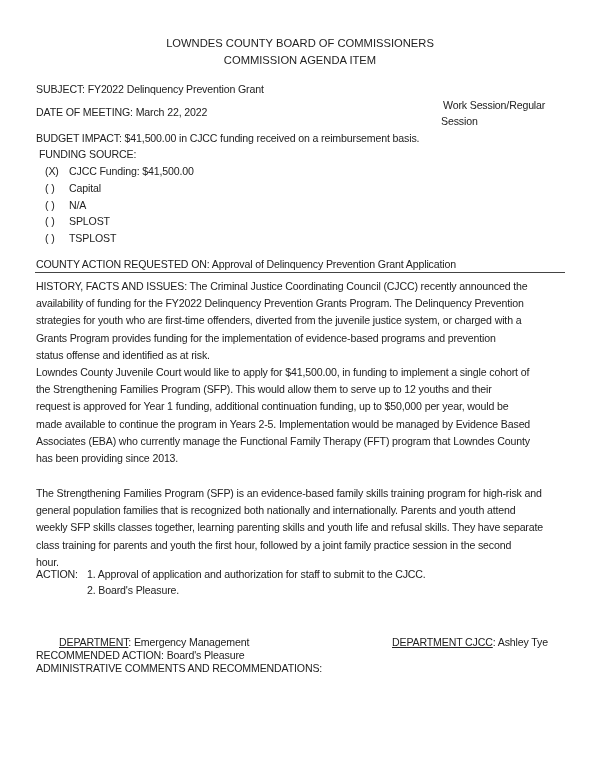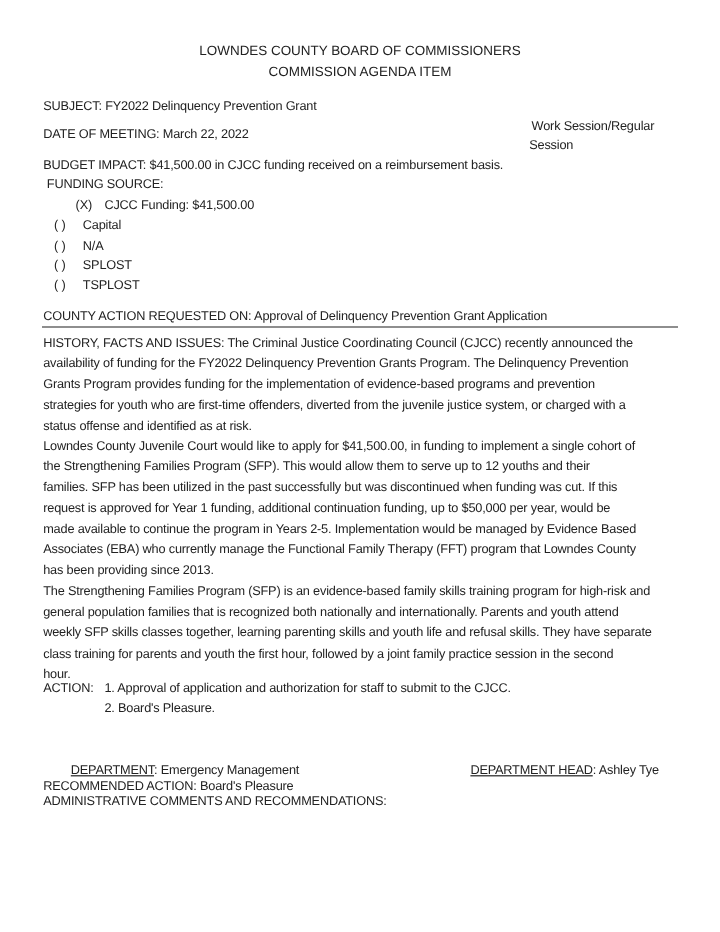--- a/index.html
+++ b/index.html
@@ -71,21 +71,21 @@
   <div class="abs" style="left:443px; top:99px;">Work Session/Regular</div>
   <div class="abs" style="left:441px; top:115px;">Session</div>
 
   <div class="abs" style="left:36px; top:132px;">
     <span>BUDGET IMPACT:</span>
     <span>$41,500.00 in CJCC funding received on a reimbursement basis.</span>
   </div>
 
   <div class="abs" style="left:39px; top:148px;">FUNDING SOURCE:</div>
 
-  <div class="funding-item" style="top:165px;margin-left:18px;">
+  <div class="funding-item" style="top:165px;">
     <span class="mark">(X)</span><span>CJCC Funding: $41,500.00</span>
   </div>
   <div class="funding-item" style="top:182px;">
     <span class="mark">( )</span><span>Capital</span>
   </div>
   <div class="funding-item" style="top:199px;">
     <span class="mark">( )</span><span>N/A</span>
   </div>
   <div class="funding-item" style="top:215px;">
     <span class="mark">( )</span><span>SPLOST</span>
@@ -96,29 +96,28 @@
 
   <div class="abs" style="left:36px; top:258px;">
     <span>COUNTY ACTION REQUESTED ON:</span>
     <span>Approval of Delinquency Prevention Grant Application</span>
   </div>
   <div class="rule"></div>
 
   <div class="para" style="top:278px;">
     <span class="line">HISTORY, FACTS AND ISSUES: The Criminal Justice Coordinating Council (CJCC) recently announced the</span>
     <span class="line">availability of funding for the FY2022 Delinquency Prevention Grants Program.  The Delinquency Prevention</span>
+    <span class="line">strategies for youth who are first-time offenders, diverted from the juvenile justice system, or charged with a</span>
     <span class="line">Grants Program provides funding for the implementation of evidence-based programs and prevention</span>
-    <span class="line">strategies for youth who are first-time offenders, diverted from the juvenile justice system, or charged with a</span>
     <span class="line">status offense and identified as at risk.</span>
   </div>
 
   <div class="para" style="top:364px;">
     <span class="line">Lowndes County Juvenile Court would like to apply for $41,500.00, in funding to implement a single cohort of</span>
     <span class="line">the Strengthening Families Program (SFP).  This would allow them to serve up to 12 youths and their</span>
-    <span class="line">families.  SFP has been utilized in the past successfully but was discontinued when funding was cut.  If this</span>
     <span class="line">request is approved for Year 1 funding, additional continuation funding, up to $50,000 per year, would be</span>
     <span class="line">made available to continue the program in Years 2-5.  Implementation would be managed by Evidence Based</span>
     <span class="line">Associates (EBA) who currently manage the Functional Family Therapy (FFT) program that Lowndes County</span>
     <span class="line">has been providing since 2013.</span>
   </div>
 
   <div class="para" style="top:485px;">
     <span class="line">The Strengthening Families Program (SFP) is an evidence-based family skills training program for high-risk and</span>
     <span class="line">general population families that is recognized both nationally and internationally. Parents and youth attend</span>
     <span class="line">weekly SFP skills classes together, learning parenting skills and youth life and refusal skills. They have separate</span>
@@ -132,18 +131,18 @@
 
   <div class="abs" style="left:36px; top:610px;margin-top:39px;">
     <span>RECOMMENDED ACTION:</span>
     <span>Board's Pleasure</span>
   </div>
 
   <div class="abs" style="left:36px; top:636px;">
     <span class="u">DEPARTMENT</span><span>: Emergency Management</span>
   </div>
   <div class="abs" style="left:369px; top:636px;">
-    <span class="u">DEPARTMENT HEAD</span><span>: Ashley Tye</span>
+    <span class="u">DEPARTMENT CJCC</span><span>: Ashley Tye</span>
   </div>
 
   <div class="abs" style="left:36px; top:662px;">ADMINISTRATIVE COMMENTS AND RECOMMENDATIONS:</div>
 
 </div>
 
 </body></html>

